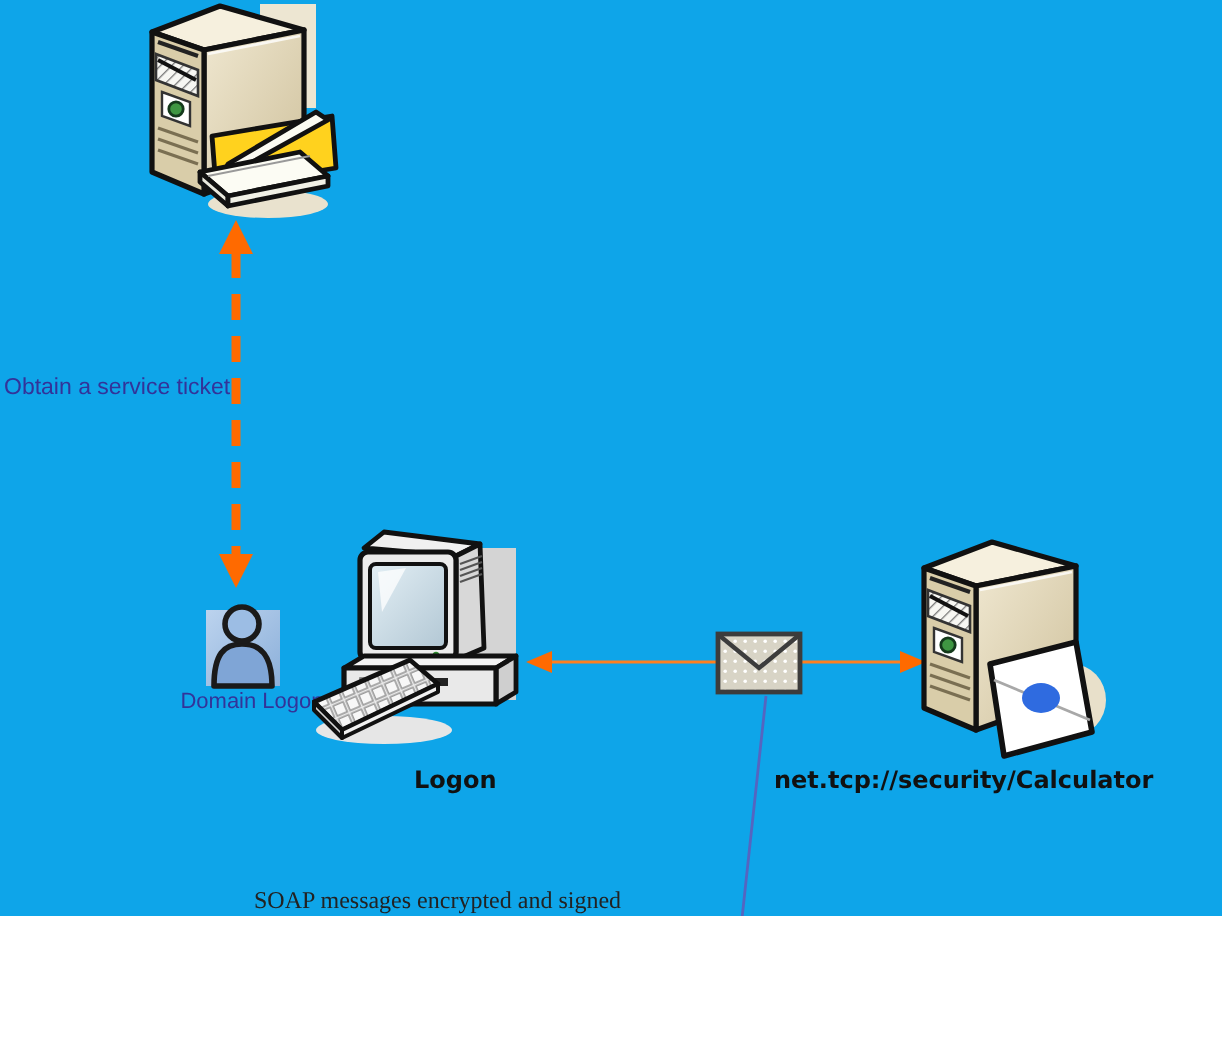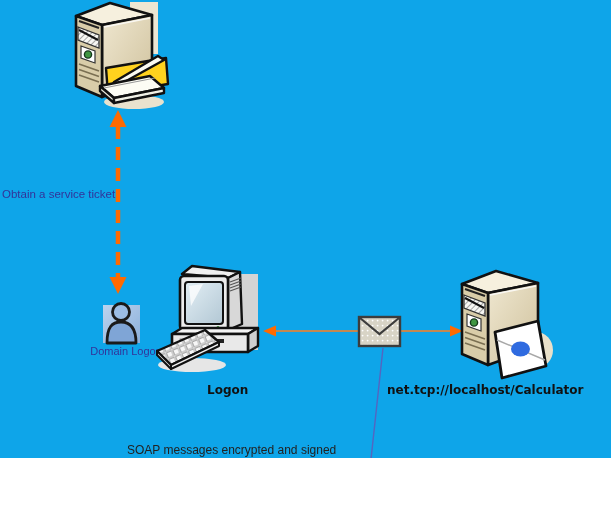--- a/index.html
+++ b/index.html
@@ -11,21 +11,21 @@
   .lbl-blue{
     color:#333399;font-size:11.5px;font-family:"Liberation Sans",sans-serif;
     white-space:nowrap;
   }
   .lbl-bold{
     color:#111111;font-weight:bold;font-size:12px;
     font-family:"DejaVu Sans",sans-serif;white-space:nowrap;
   }
   .note{
     color:#222222;font-size:12px;line-height:13px;
-    font-family:Liberation Sans, sans-serif;
+    font-family:Liberation Serif, serif;
   }
   svg{display:block;}
 </style>
 </head>
 <body>
 
 <div id="diagram">
 
   <svg class="abs" style="left:56px;top:0px" width="114" height="112" viewBox="0 0 114 112">
     <defs>
@@ -182,19 +182,19 @@
     </g>
     <g>
       <polygon points="45,70 88,59 96,104 52,116" fill="#ffffff" stroke="#111111" stroke-width="2.8" stroke-linejoin="round"></polygon>
       <line x1="47" y1="78" x2="95" y2="98" stroke="#a8a8a8" stroke-width="1.4"></line>
       <ellipse cx="70.5" cy="87" rx="9.5" ry="7.5" fill="#2f6be0"></ellipse>
     </g>
   </svg>
 
   <div class="abs lbl-bold" style="left:207px;top:383px">Logon</div>
 
-  <div class="abs lbl-bold" style="left:387px;top:383px">net.tcp://localhost/Calculator</div>
+  <div class="abs lbl-bold" style="left:387px;top:383px">net.tcp://security/Calculator</div>
 
   <div class="abs note" style="left:127px;top:444px">
     <div>SOAP messages encrypted and signed</div>
   </div>
 
 </div>
 
 </body></html>

